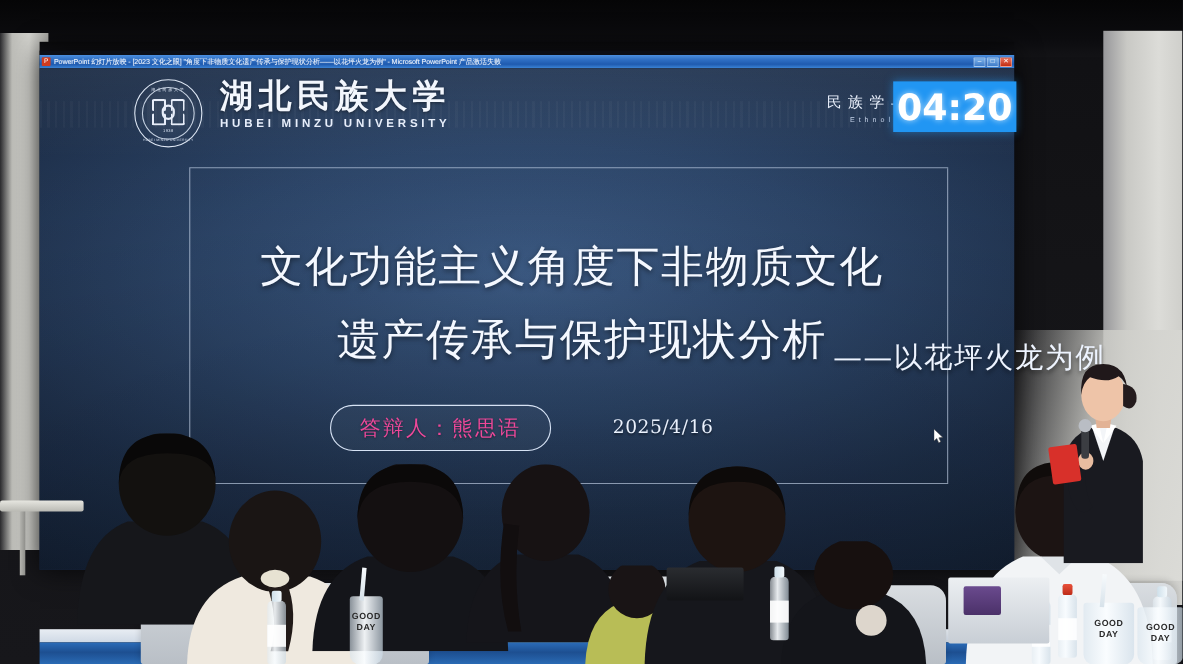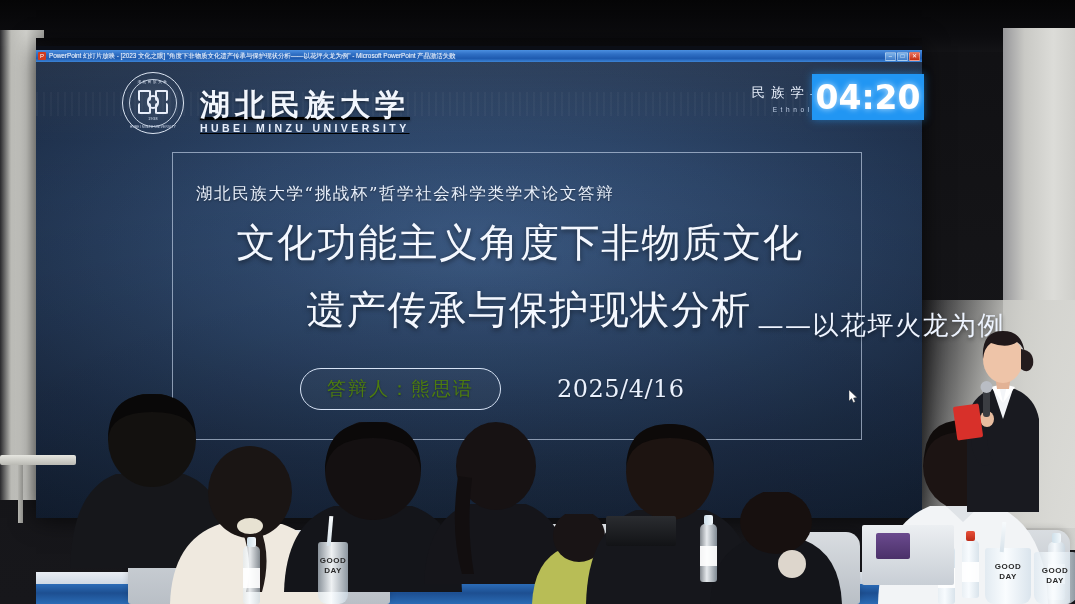--- a/index.html
+++ b/index.html
@@ -89,21 +89,21 @@
   }
   .slide-dots {
     position: absolute; left: 0; right: 0; top: 30px; height: 24px;
     background: repeating-linear-gradient(90deg, rgba(255,255,255,.10) 0 2px, rgba(255,255,255,0) 2px 7px);
     opacity: .35;
   }
 
   
   .logo-wrap {
     position: absolute; left: 122px; top: 72px;
-    display: flex; align-items: flex-end; gap: 16px; z-index: 4; text-decoration: underline;
+    display: flex; align-items: flex-start; gap: 16px; z-index: 4;
   }
   .seal {
     width: 62px; height: 62px; border-radius: 50%;
     border: 1.6px solid #dde6f3;
     position: relative; flex: 0 0 62px;
     background: radial-gradient(circle at 50% 45%, rgba(255,255,255,.09), rgba(255,255,255,0) 70%);
   }
   .seal::before {
     content: ""; position: absolute; inset: 6px; border-radius: 50%;
     border: 1.1px solid rgba(222,233,247,.85);
@@ -213,28 +213,28 @@
   }
   .example-line span { padding-right: 42px; }
 
   .credit-row {
     position: absolute; left: 300px; top: 368px; width: 420px;
     display: flex; align-items: center; gap: 56px; z-index: 5;
   }
   .presenter-pill {
     border: 1.3px solid #d6e2f4; border-radius: 22px;
     padding: 7px 26px;
-    font-size: 19px; color: #4d7c0f; letter-spacing: 2px;
+    font-size: 19px; color: #ec4899; letter-spacing: 2px;
     font-family: Liberation Mono, monospace;
     white-space: nowrap;
     background: rgba(255,255,255,.035);
     text-shadow: 0 1px 2px rgba(0,0,0,.4);
   }
   .date-text {
-    font-size: 24px; color: #eaf1fd; letter-spacing: .5px;
+    font-size: 17px; color: #eaf1fd; letter-spacing: .5px;
     font-family: "DejaVu Serif", "Liberation Serif", serif;
     white-space: nowrap;
     text-shadow: 0 1px 2px rgba(0,0,0,.4);
   }
 
   .mouse-cursor {
     position: absolute; left: 849px; top: 390px; z-index: 9;
     width: 9px; height: 13px;
   }
 
@@ -383,21 +383,20 @@
     <div class="dept-cn">民族学与社会学学院</div>
     <div class="dept-en">Ethnology and Sociology</div>
   </div>
 
   <div class="timer-box">
     <div class="timer-text">04:20</div>
   </div>
 
   <div class="content-box"></div>
 
-  <div class="subtitle-line">湖北民族大学“挑战杯”哲学社会科学类学术论文答辩</div>
 
   <div class="main-title">
     <div class="mt-line">文化功能主义角度下非物质文化</div>
     <div class="mt-line l2">遗产传承与保护现状分析</div>
   </div>
 
   <div class="example-line">
     <span>——以花坪火龙为例</span>
   </div>
 

